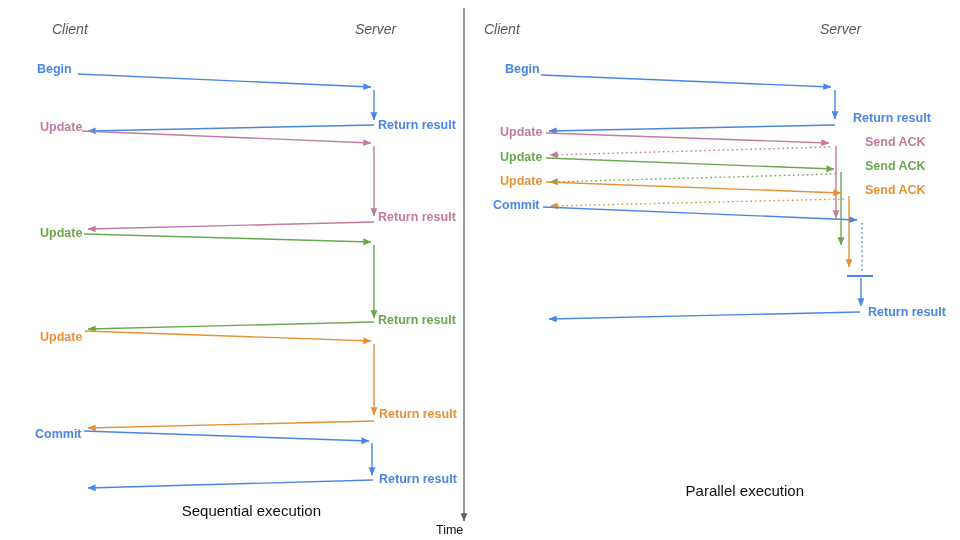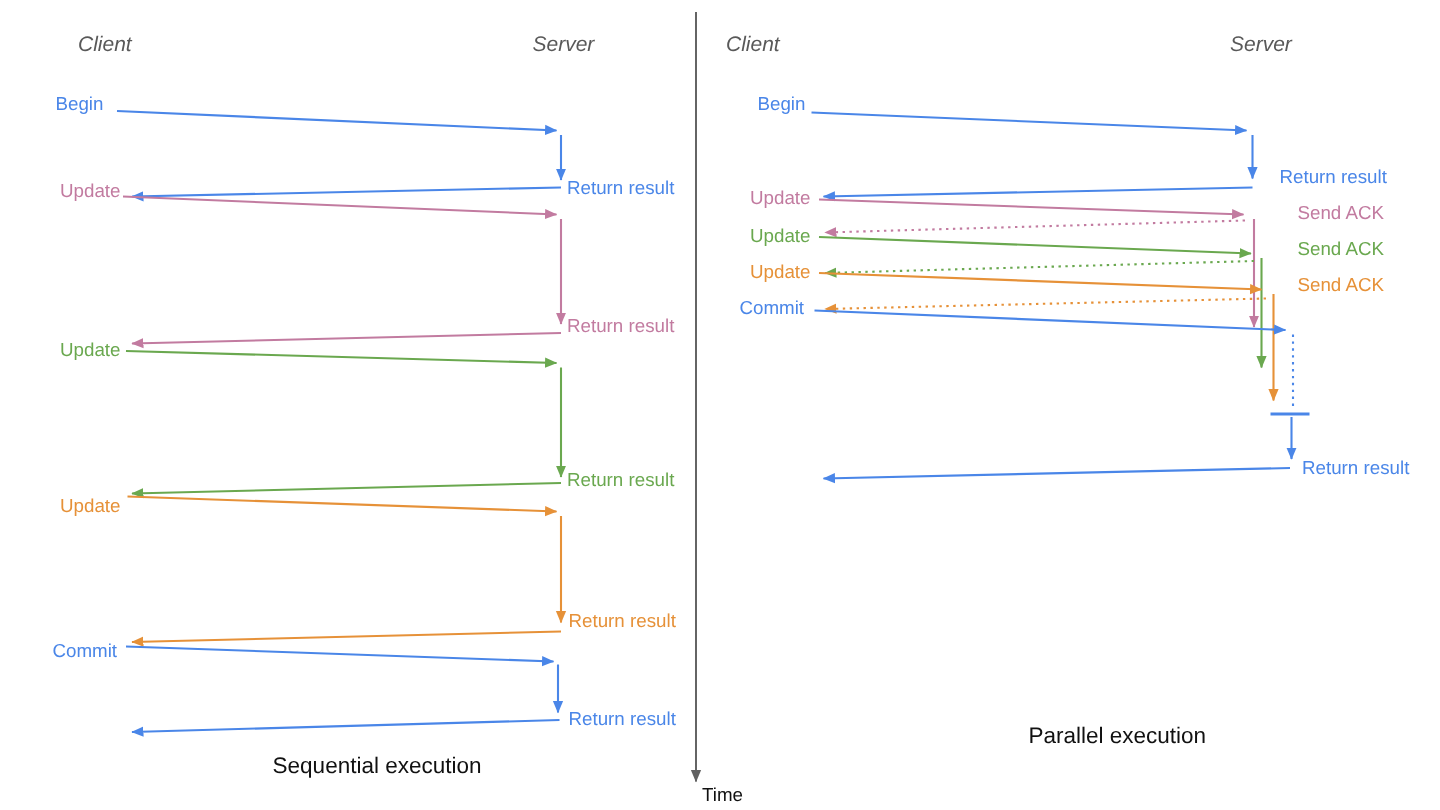--- a/index.html
+++ b/index.html
@@ -9,20 +9,21 @@
     background:#ffffff;
     font-family:"Liberation Sans", sans-serif;
     overflow:hidden;
   }
   #wires{position:absolute;left:0;top:0;width:960px;height:540px;}
   .lbl{
     position:absolute;
     font-size:12.5px;
     line-height:15px;
     white-space:nowrap;
+    font-weight:bold;
   }
   .hdr{
     position:absolute;
     font-size:14px;
     font-style:italic;
     color:#595959;
     white-space:nowrap;
   }
   .title{
     position:absolute;
@@ -150,15 +151,15 @@
 
     <div class="lbl" style="left: 500px; top: 174px; color: rgb(230, 145, 56);">Update</div>
     <div class="lbl" style="left: 865px; top: 183px; color: rgb(230, 145, 56);">Send ACK</div>
 
     <div class="lbl" style="left: 493px; top: 198px; color: rgb(74, 134, 232);">Commit</div>
     <div class="lbl" style="left: 868px; top: 305px; color: rgb(74, 134, 232);">Return result</div>
 
     <div class="title" style="left:654px;top:482px;width:150px">Parallel execution</div>
   </div>
 
-  <div class="time" style="left:468px;top:523px">Time</div>
+  <div class="time" style="left:436px;top:523px">Time</div>
 
 </div>
 
 </body></html>

